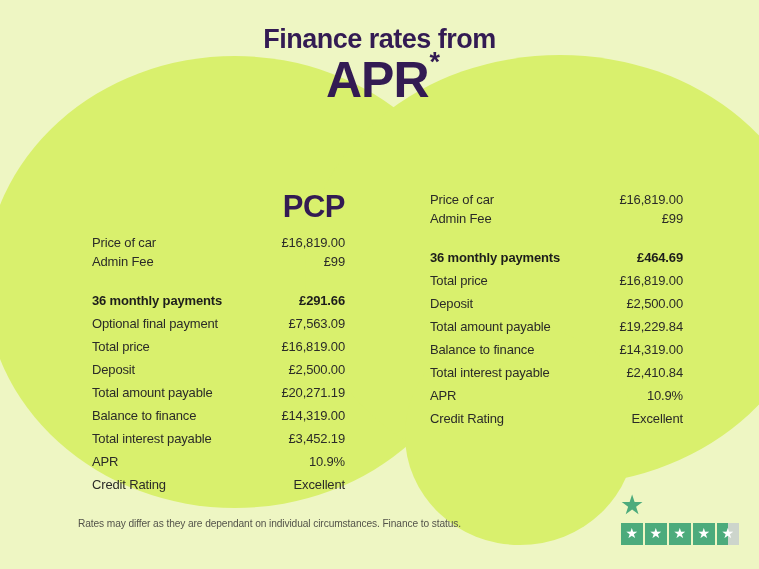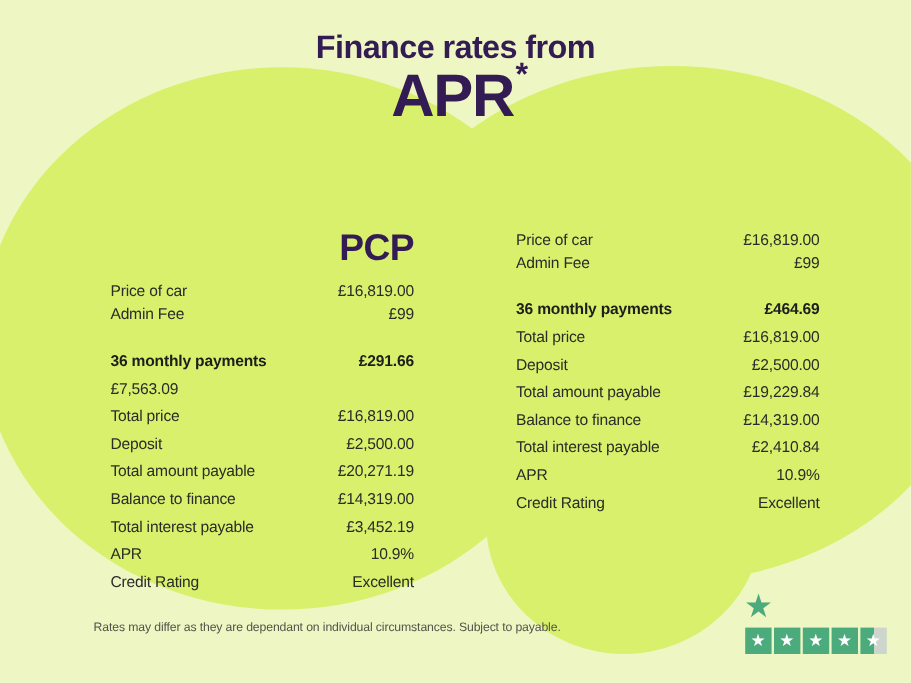--- a/index.html
+++ b/index.html
@@ -76,20 +76,21 @@
       </div>
       <div class="row t">
         <span class="lbl">Admin Fee</span>
         <span class="val">£99</span>
       </div>
       <div class="row b">
         <span class="lbl">36 monthly payments</span>
         <span class="val">£291.66</span>
       </div>
       <div class="row sp">
+        <span class="lbl">Optional final payment</span>
         <span class="val">£7,563.09</span>
       </div>
       <div class="row sp">
         <span class="lbl">Total price</span>
         <span class="val">£16,819.00</span>
       </div>
       <div class="row sp">
         <span class="lbl">Deposit</span>
         <span class="val">£2,500.00</span>
       </div>
@@ -153,21 +154,21 @@
         <span class="val">10.9%</span>
       </div>
       <div class="row sp">
         <span class="lbl">Credit Rating</span>
         <span class="val">Excellent</span>
       </div>
     </section>
   </div>
 
   <div class="disclaimer">
-    <div>Rates may differ as they are dependant on individual circumstances. Subject to payable.</div>
+    <div>Rates may differ as they are dependant on individual circumstances. Finance to status.</div>
   </div>
 
   <div class="trustpilot">
     <div class="tp-logo">
       <span class="tp-logo-star">★</span>
     </div>
     <div class="tp-stars">
       <span class="tp-box">
           <span class="st">★</span>
         </span>

